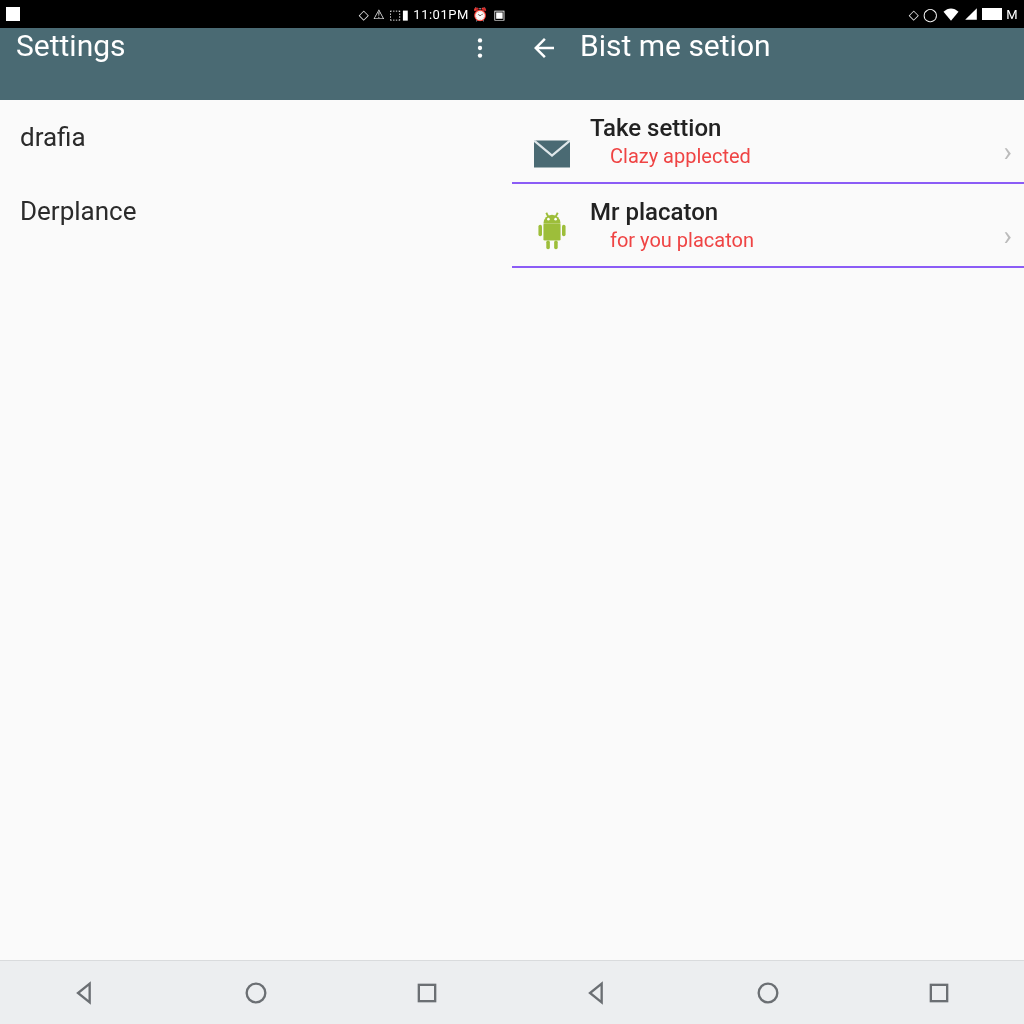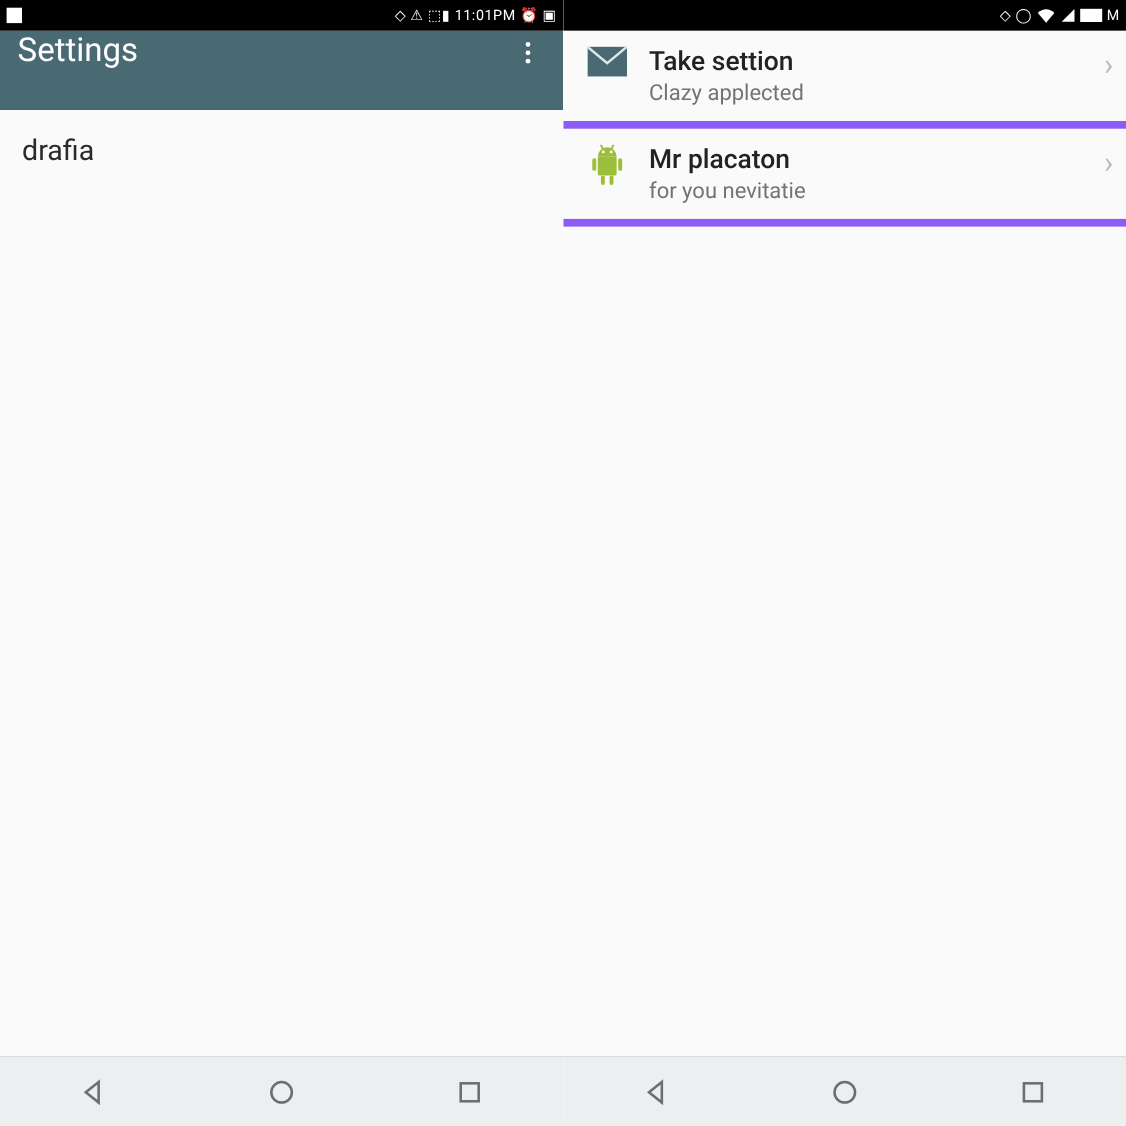--- a/index.html
+++ b/index.html
@@ -48,29 +48,29 @@
   
   .simple-item {
     padding: 22px 16px 22px 20px;
     font-size: 26px;
     color: #2b2b2b;
     cursor: pointer;
   }
   
   .list-item {
     display: flex;
-    align-items: flex-start;
+    align-items: flex-end;
     padding: 14px 12px 14px 22px;
-    border-bottom: 7px solid #8b5cf6;
+    border-bottom: 2px solid #8b5cf6;
     cursor: pointer;
   }
   .list-item .icon-holder { width: 56px; display:flex; align-items:center; justify-content:flex-start;}
   .list-item .text-block { flex: 1; }
   .list-item .primary { font-size: 24px; color: #222; font-weight: 500;}
-  .list-item .secondary { font-size: 20px; color: #737373; margin-top: 2px;}
+  .list-item .secondary { font-size: 20px; color: #ef4444; margin-top: 2px; margin-left: 20px;}
   .list-item .chev { color: #bbb; font-size: 28px; padding-left: 8px;}
   
   
   .nav-bar {
     height: 64px;
     background: #eceef0;
     display: flex;
     align-items: center;
     justify-content: space-around;
     border-top: 1px solid #d9dbdd;
@@ -101,20 +101,23 @@
             <circle cx="12" cy="12" r="2"></circle>
             <circle cx="12" cy="19" r="2"></circle>
         </svg>
       </div>
     </div>
 
     <div class="content">
       <div class="simple-item">
         <span>drafia</span>
       </div>
+      <div class="simple-item">
+        <span>Derplance</span>
+      </div>
     </div>
 
     <div class="nav-bar">
       <div class="nav-btn">
         <svg viewBox="0 0 24 24">
             <path fill="none" stroke="#6b6f73" stroke-width="2" d="M16 4 L6 12 L16 20 Z"></path>
           </svg>
       </div>
       <div class="nav-btn">
         <svg viewBox="0 0 24 24">
@@ -136,20 +139,28 @@
       <svg width="18" height="14" viewBox="0 0 24 18">
           <path fill="#fff" d="M12 18 L2 6 C8 0 16 0 22 6 Z"></path>
         </svg>
       <svg width="14" height="14" viewBox="0 0 24 24">
           <path fill="#fff" d="M2 22 L22 22 L22 2 Z"></path>
         </svg>
       <span class="icon-sq" style="width:20px;height:12px;"></span>
       <span class="txt">M</span>
     </div>
 
+    <div class="app-bar">
+      <div class="back-btn">
+        <svg viewBox="0 0 24 24" width="30" height="30" fill="#fff">
+          <path d="M20 11H7.8l5.6-5.6L12 4l-8 8 8 8 1.4-1.4L7.8 13H20z"></path>
+        </svg>
+      </div>
+      <span class="title">Bist me setion</span>
+    </div>
 
     <div class="content">
       <div class="list-item">
         <div class="icon-holder">
           <svg width="36" height="28" viewBox="0 0 24 18">
             <rect x="0" y="0" width="24" height="18" fill="#4a6a73"></rect>
             <path d="M0 0 L12 10 L24 0" fill="none" stroke="#dfe7ea" stroke-width="1.5"></path>
           </svg>
         </div>
         <div class="text-block">
@@ -171,21 +182,21 @@
               <rect x="13.5" y="20" width="2.5" height="6" rx="1.2"></rect>
               <line x1="8" y1="0.5" x2="9.5" y2="3.5" stroke="#9dbe3a" stroke-width="1.3"></line>
               <line x1="16" y1="0.5" x2="14.5" y2="3.5" stroke="#9dbe3a" stroke-width="1.3"></line>
             </g>
             <circle cx="9.5" cy="5" r="0.9" fill="#fff"></circle>
             <circle cx="14.5" cy="5" r="0.9" fill="#fff"></circle>
           </svg>
         </div>
         <div class="text-block">
           <div class="primary">Mr placaton</div>
-          <div class="secondary">for you nevitatie</div>
+          <div class="secondary">for you placaton</div>
         </div>
         <div class="chev">›</div>
       </div>
     </div>
 
     <div class="nav-bar">
       <div class="nav-btn">
         <svg viewBox="0 0 24 24">
             <path fill="none" stroke="#6b6f73" stroke-width="2" d="M16 4 L6 12 L16 20 Z"></path>
           </svg>

